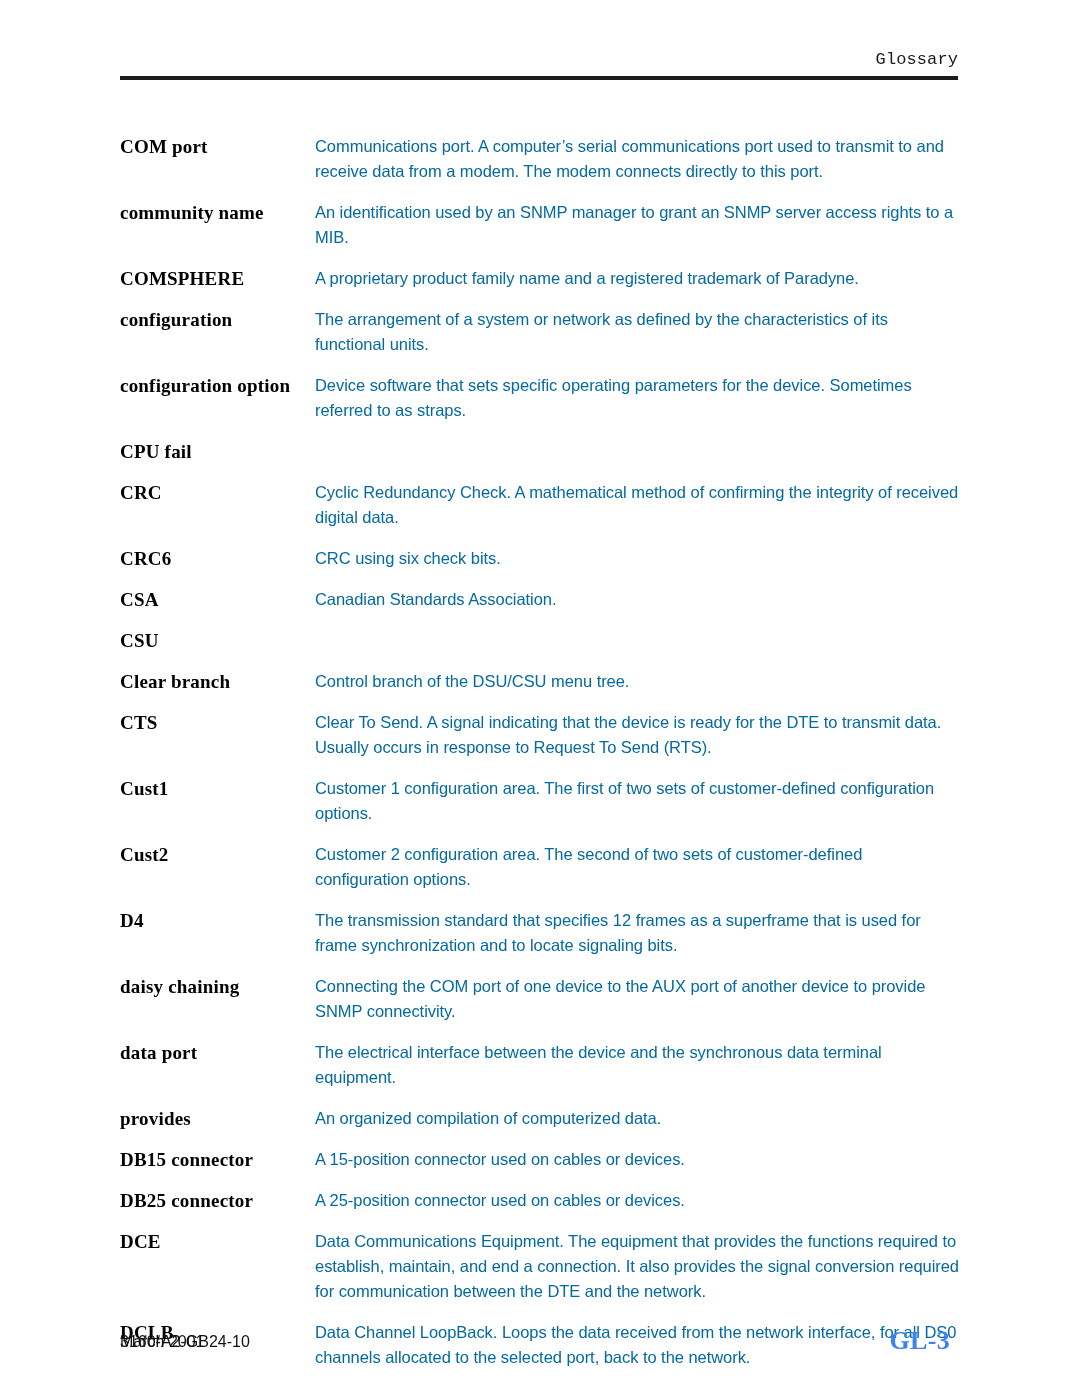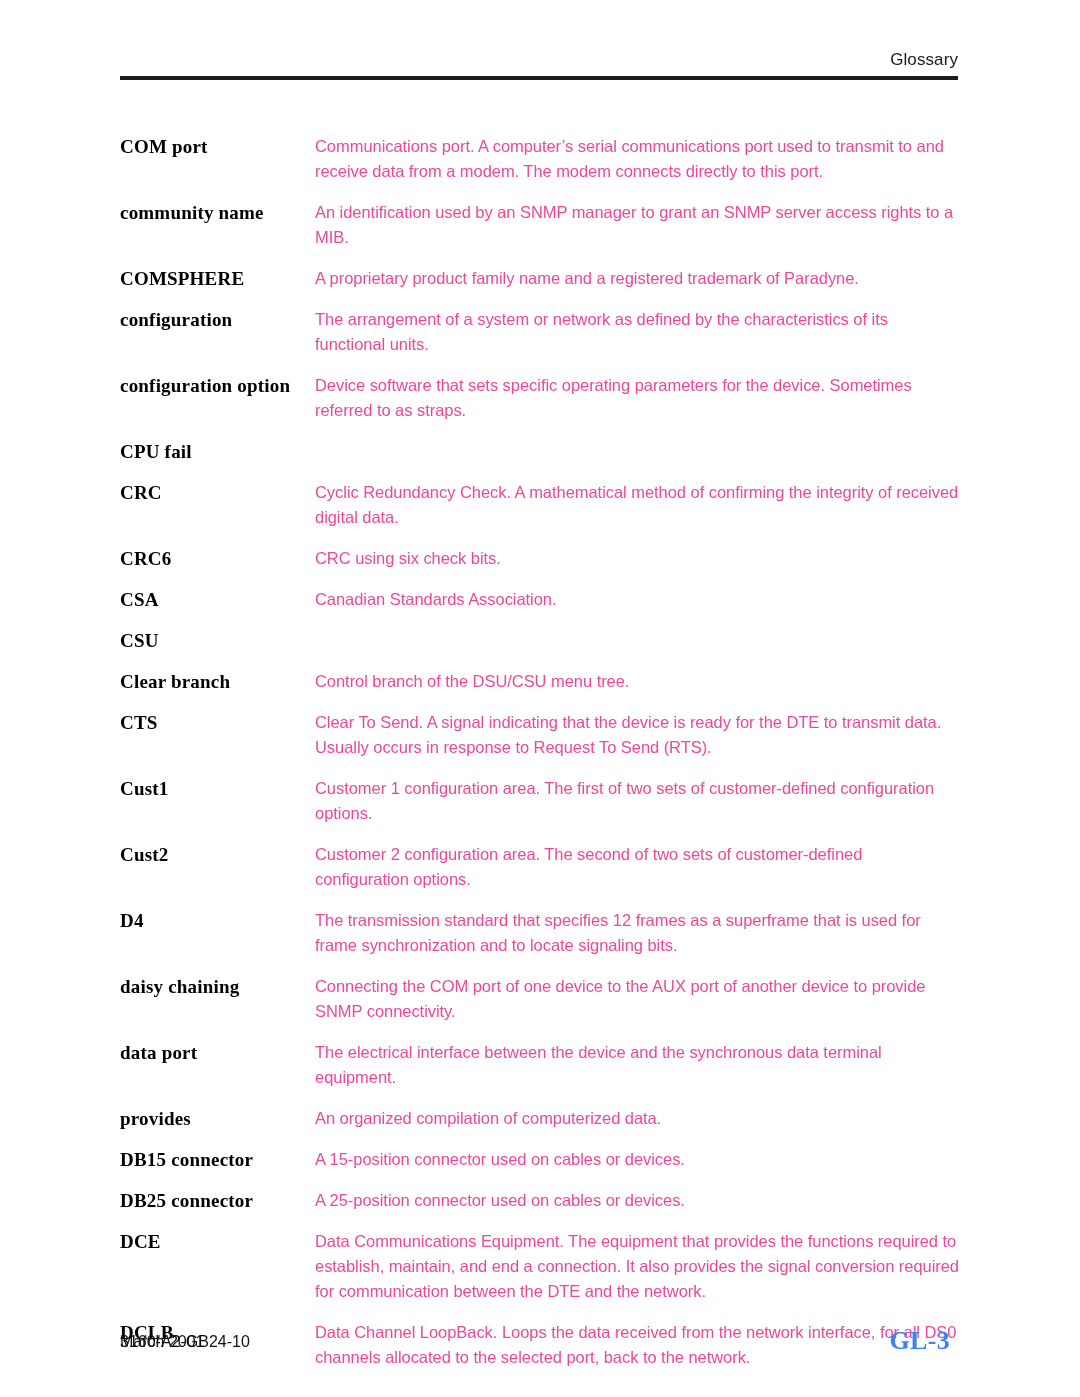--- a/index.html
+++ b/index.html
@@ -26,21 +26,21 @@
     overflow: hidden;
   }
 
   
   .runhead {
     position: absolute;
     left: 120px;
     top: 50px;
     width: 838px;
     text-align: right;
-    font-family: Liberation Sans, sans-serif;
+    font-family: Liberation Mono, monospace;
     font-size: 17px;
     letter-spacing: 0.1px;
     color: #1a1a1a;
   }
   .head-rule {
     position: absolute;
     left: 120px;
     top: 76px;
     width: 838px;
     height: 4px;
@@ -73,21 +73,21 @@
     padding-right: 8px;
     box-sizing: border-box;
     letter-spacing: 0.2px;
   }
 
   .def {
     flex: 1 1 auto;
     font-family: "Liberation Sans", sans-serif;
     font-size: 16.5px;
     line-height: 25px;
-    color: #ec4899;
+    color: #0369a1;
     max-width: 645px;
     letter-spacing: -0.05px;
   }
 
   
   .footer {
     position: absolute;
     left: 120px;
     top: 1330px;
     width: 838px;

